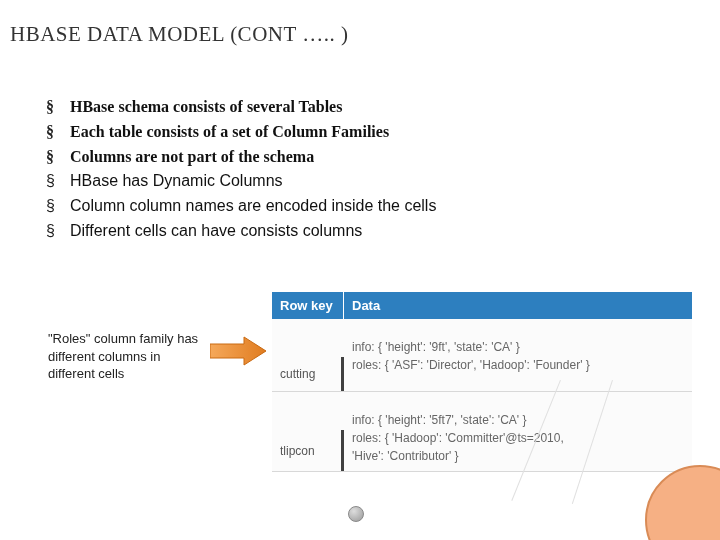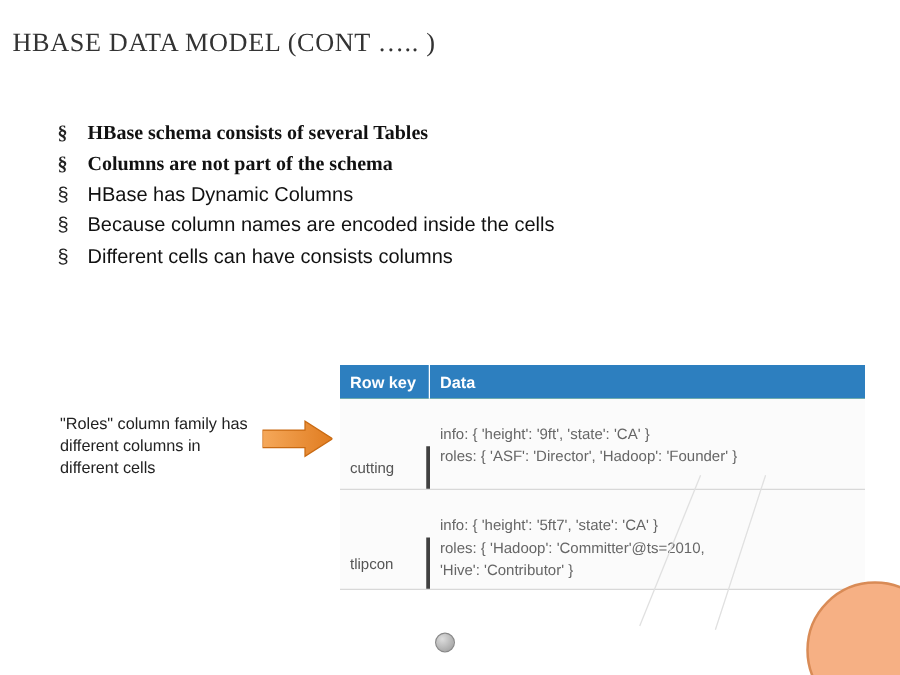--- a/index.html
+++ b/index.html
@@ -52,21 +52,21 @@
     position: absolute;
     top: 335px; left: 210px;
     width: 56px; height: 32px;
   }
   .table-wrap {
     position: absolute;
     top: 292px; left: 272px;
     width: 420px;
     font-family: Arial, Helvetica, sans-serif;
     font-size: 12px;
-    background: #84cc16;
+    background: #22c55e;
   }
   .thead {
     display: flex;
     background: #2d7fbf;
     color: #fff;
     font-weight: bold;
     font-size: 13px;
   }
   .thead .th1 { width: 72px; padding: 6px 8px; border-right: 1px solid #fff; }
   .thead .th2 { flex: 1; padding: 6px 8px; }
@@ -114,23 +114,24 @@
     transform-origin: top left;
   }
 </style>
 </head>
 <body>
 
 <h1 class="title">HBASE DATA MODEL  (CONT ….. )</h1>
 
 <ul class="bullets">
   <li class="serif-bold">HBase schema consists of several Tables</li>
+  <li class="serif-bold">Each table consists of a set of Column Families</li>
   <li class="serif-bold">Columns are not part of the schema</li>
   <li class="sans-bold">HBase has Dynamic Columns</li>
-  <li class="sans-bold">Because column names are encoded inside the cells</li>
+  <li class="sans-bold">Column column names are encoded inside the cells</li>
   <li class="sans-bold">Different cells can have consists columns</li>
 </ul>
 
 <div class="caption">"Roles" column family has different columns in different cells</div>
 
 <div class="arrow">
   <svg viewBox="0 0 56 32" width="56" height="32">
     <defs>
       <linearGradient id="g" x1="0" y1="0" x2="1" y2="0">
         <stop offset="0" stop-color="#f5a85a"></stop>

